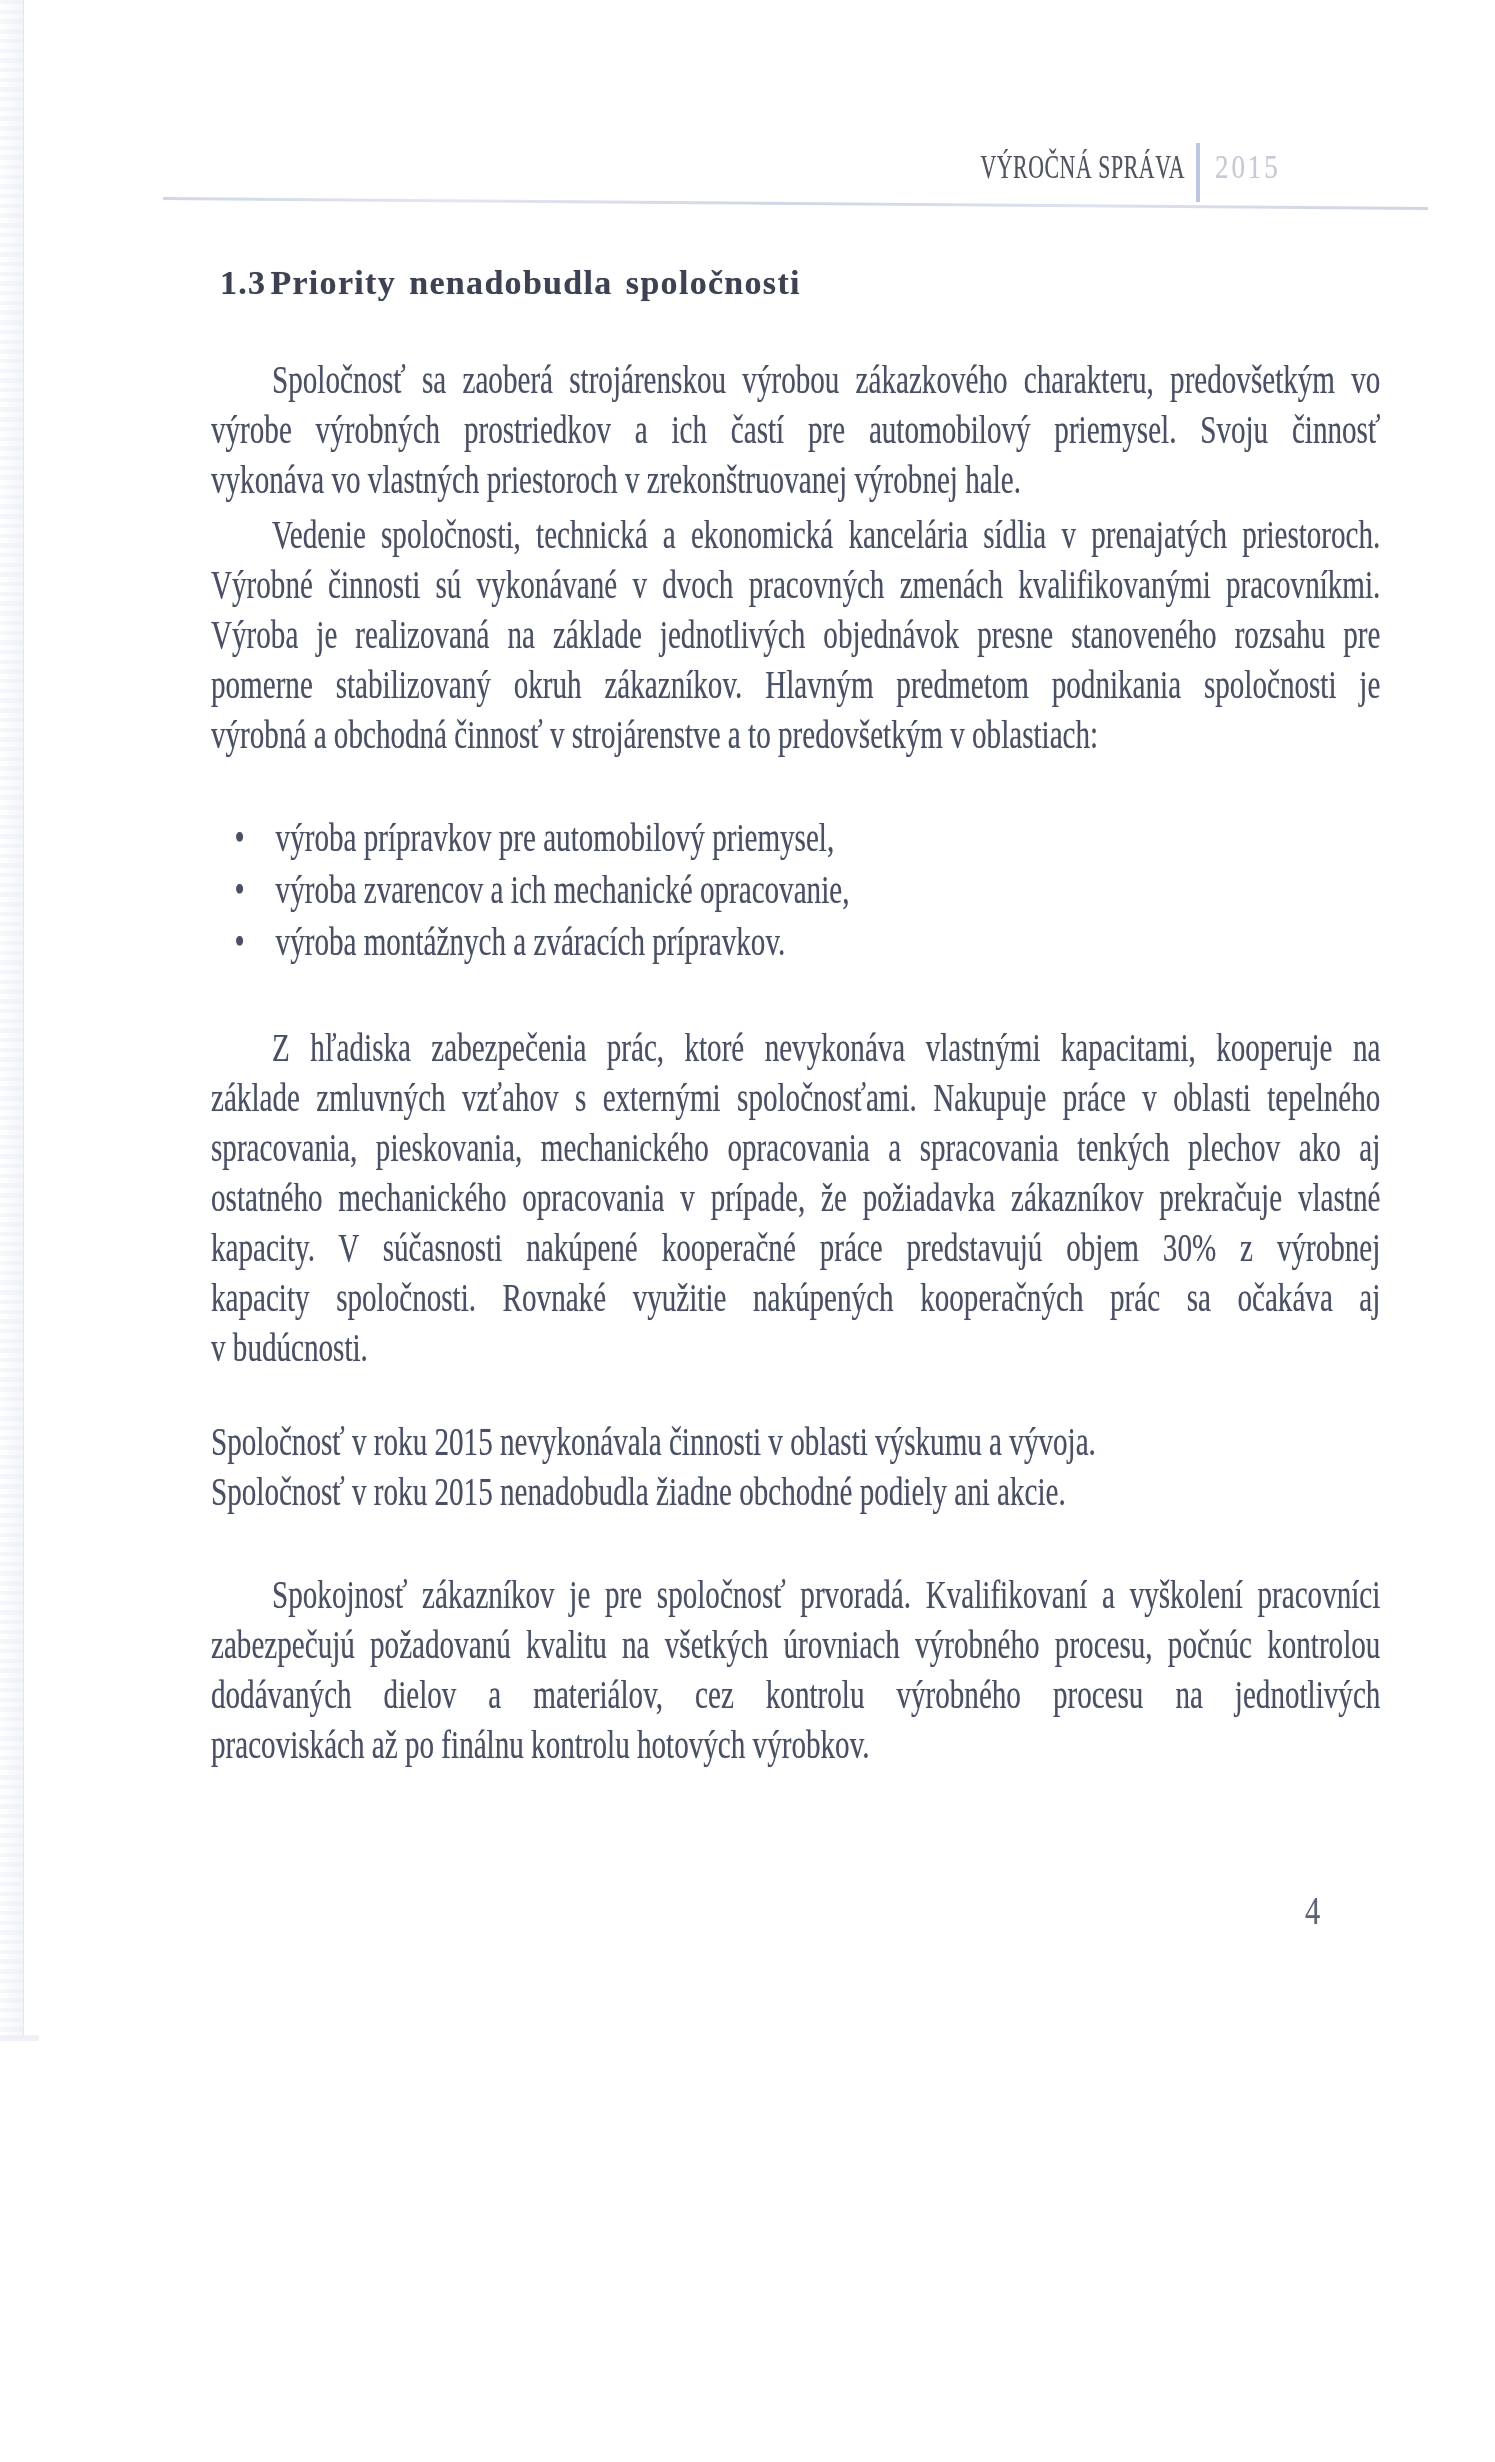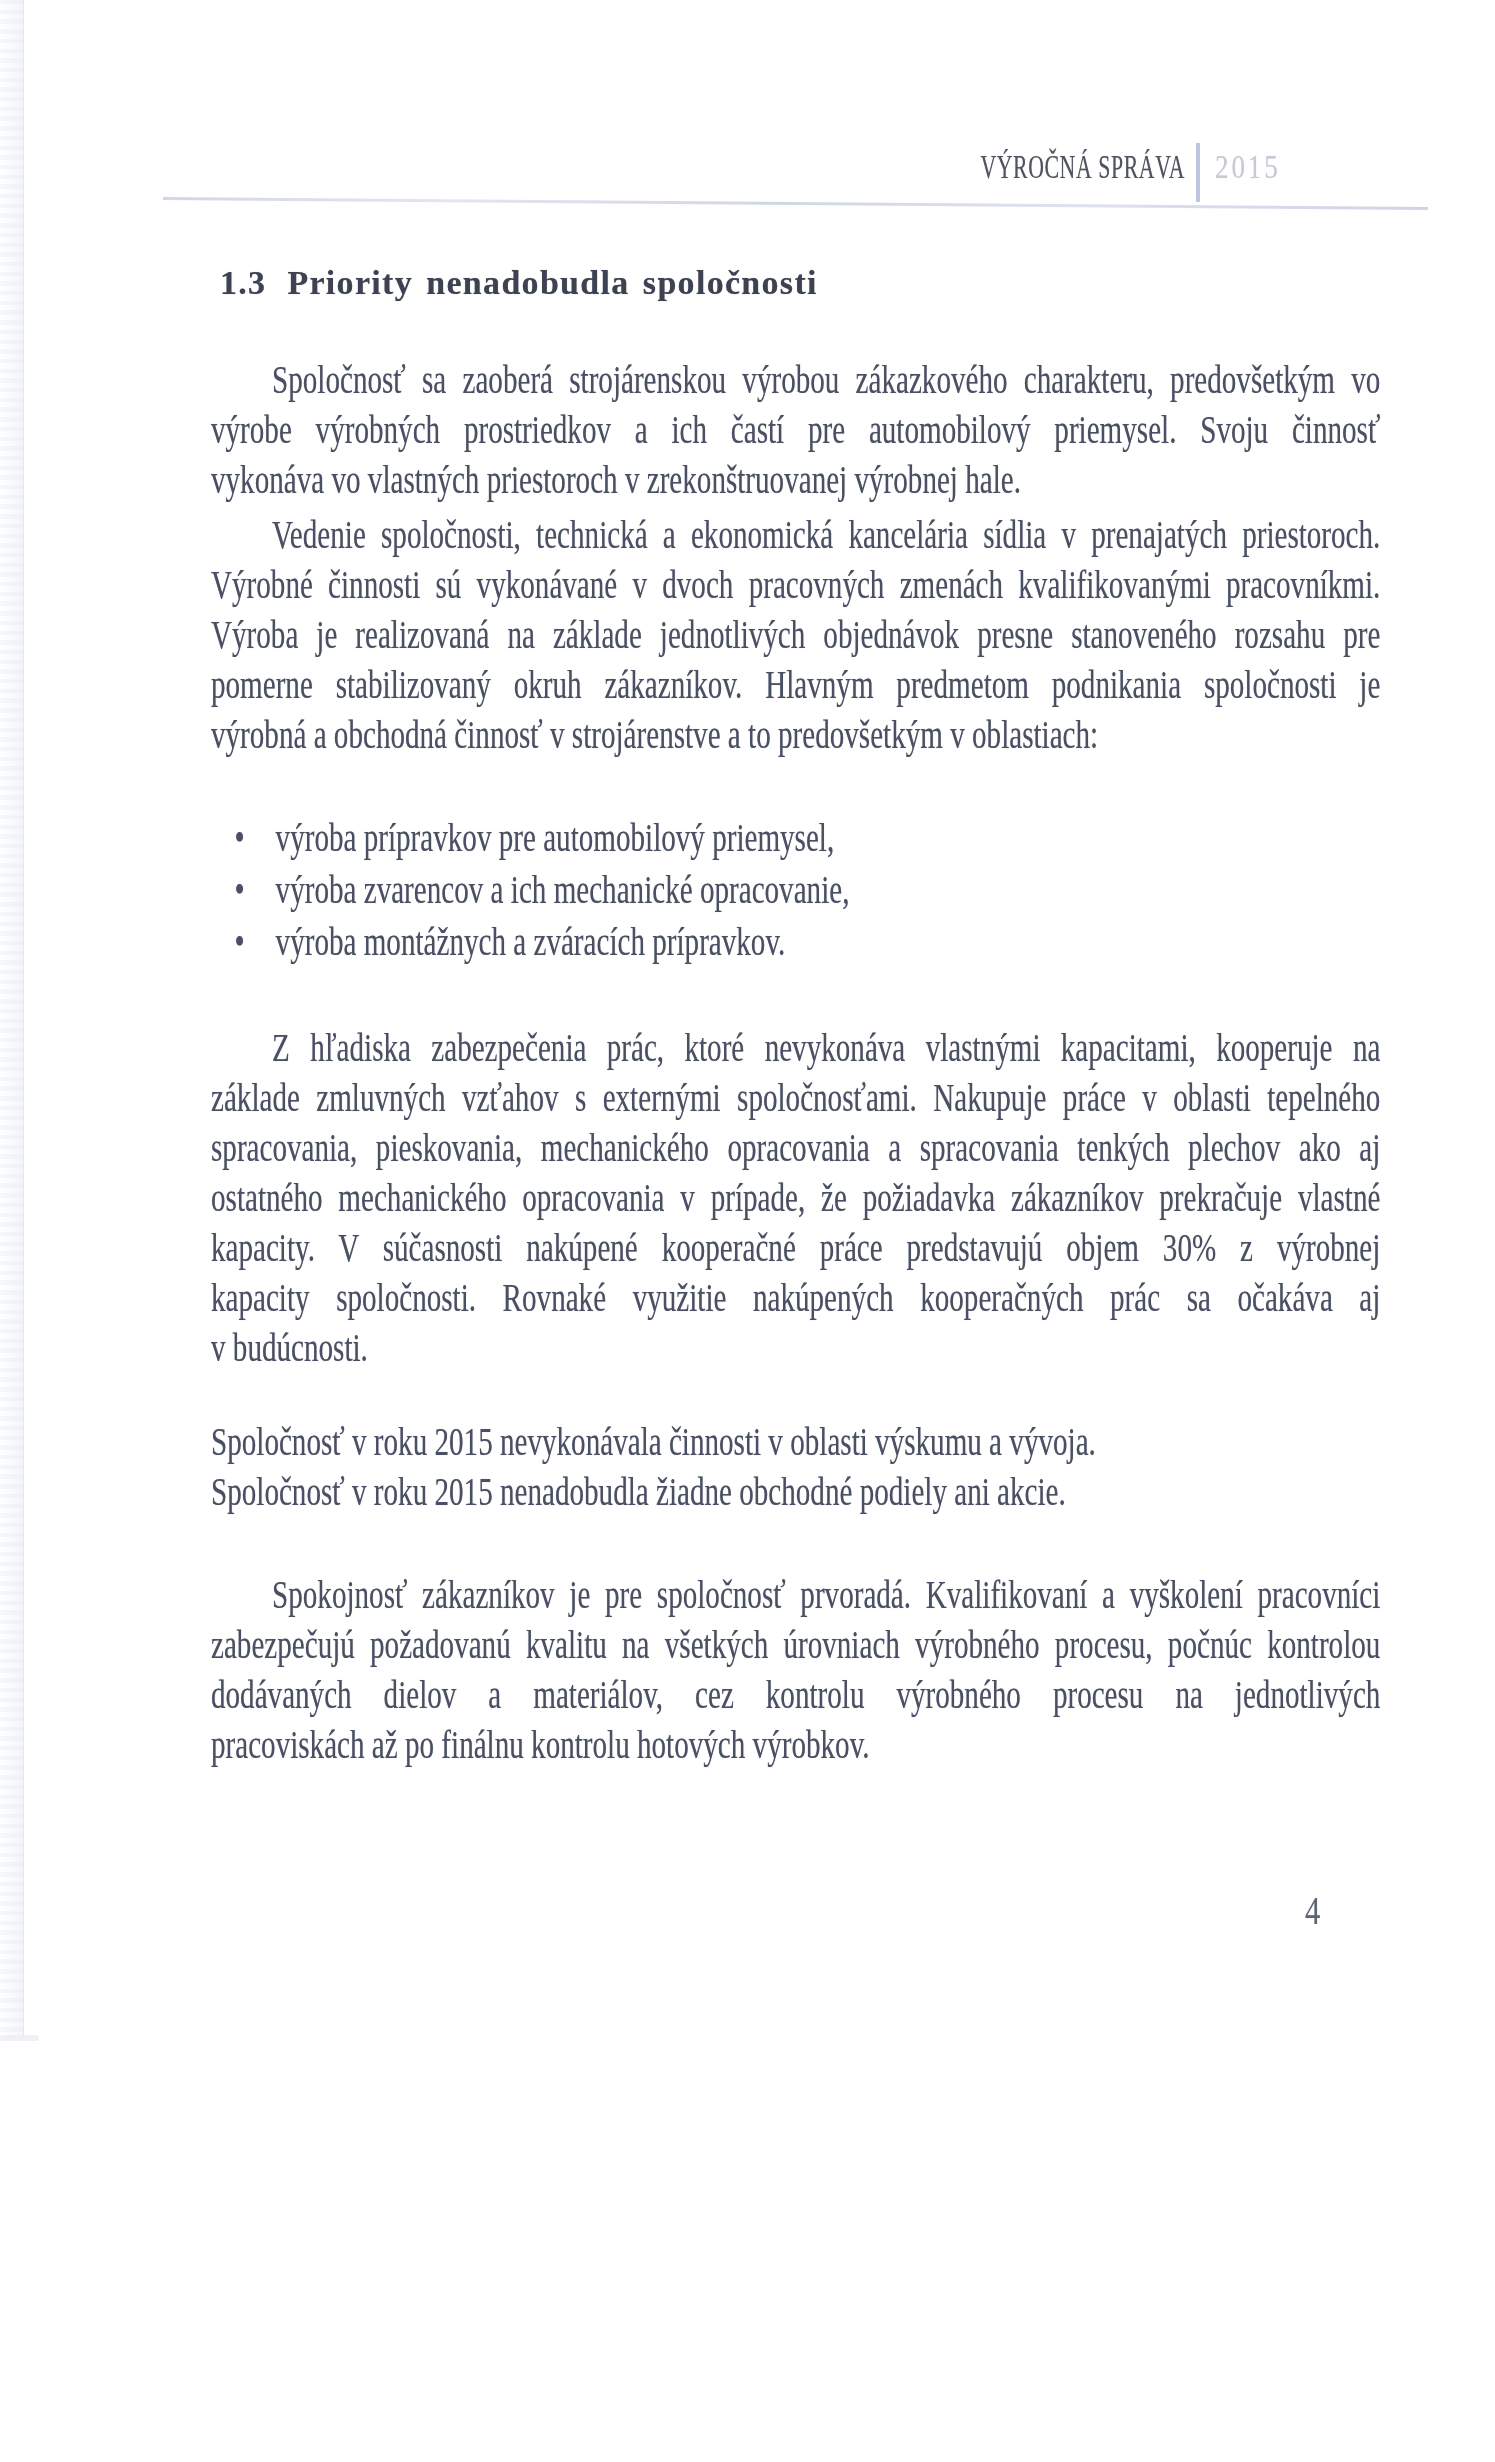--- a/index.html
+++ b/index.html
@@ -44,21 +44,21 @@
     transform:rotate(0.45deg);transform-origin:0 0;opacity:.9;
     background:linear-gradient(90deg,#ccd2e2 0%,#e0e3ee 22%,#cbd2e2 48%,#dadeec 72%,#c9d0e2 100%);
   }
 
   
   .heading{
     position:absolute;left:220px;top:263px;font-size:34px;font-weight:bold;
     line-height:40px;color:var(--heading);letter-spacing:1.3px;word-spacing:3.5px;
     text-shadow:0 0 0.9px rgba(61,66,82,.5);white-space:nowrap;
   }
-  .heading .num{margin-right:21px;}
+  .heading .num{margin-right:4px;}
 
   
   .textcol{
     position:absolute;left:211px;top:0;width:1647px;height:2038px;
     transform:scaleX(0.71);transform-origin:0 0;
     color:var(--ink);font-size:41px;line-height:50px;
     text-shadow:0 0 0.9px rgba(74,80,99,.5);
   }
   .block{position:absolute;left:0;width:100%;}
   #para1{top:354px;}

